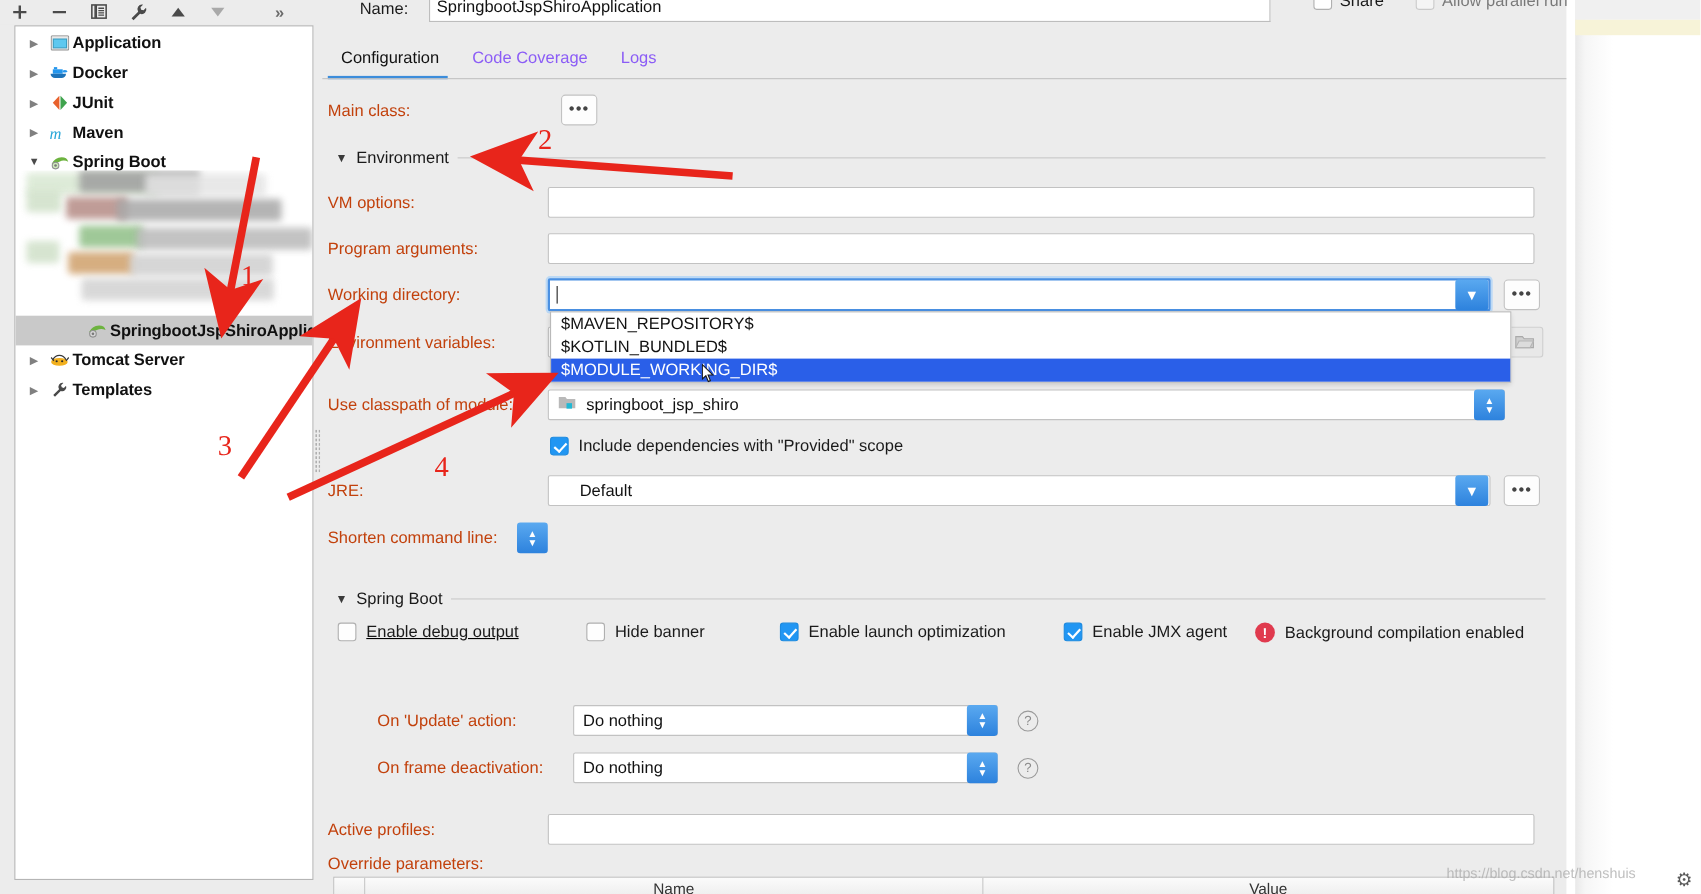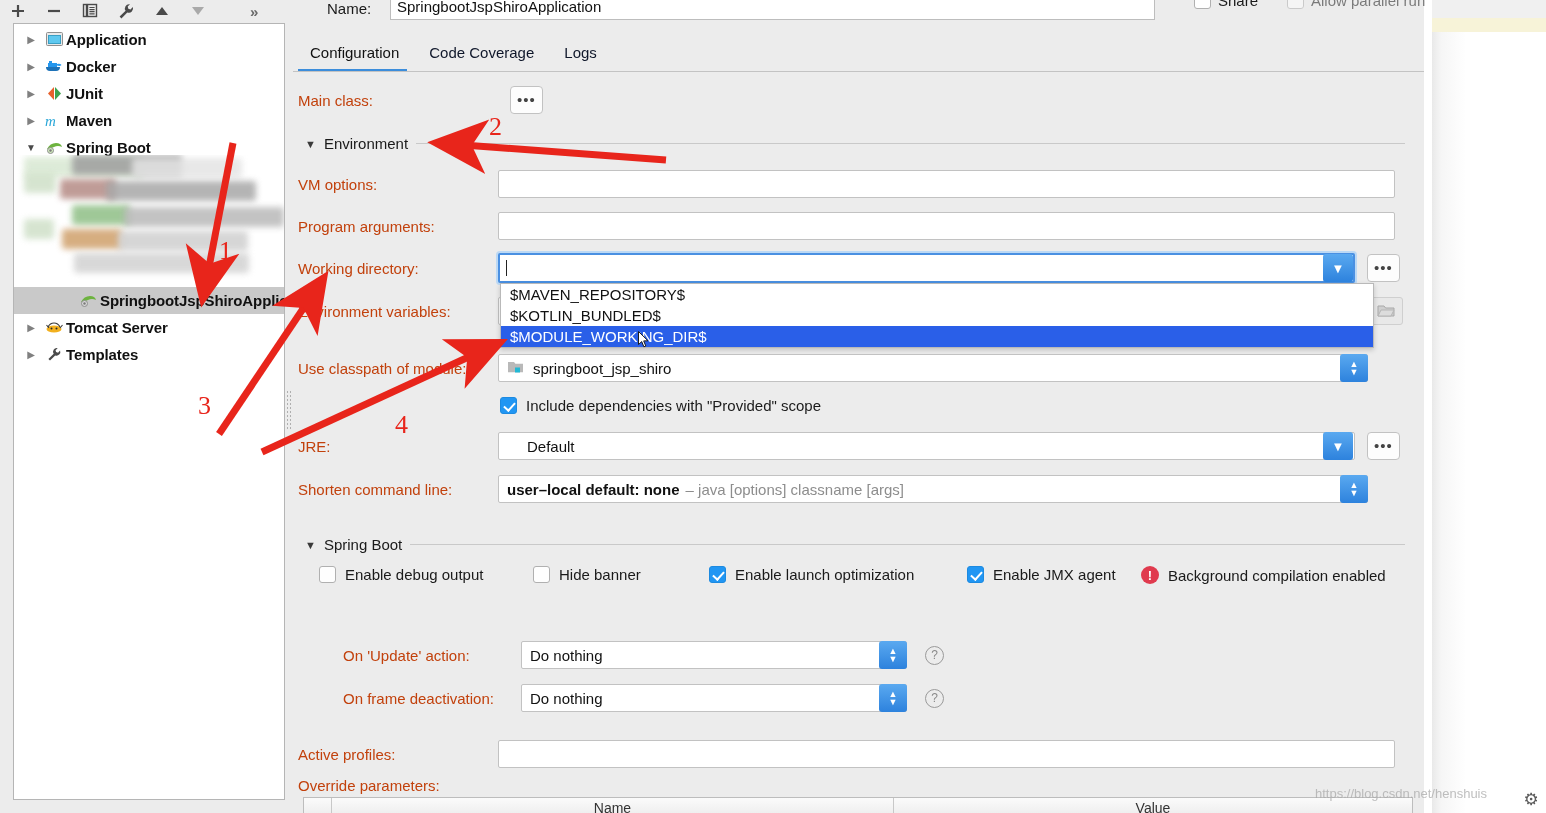--- a/index.html
+++ b/index.html
@@ -104,21 +104,21 @@
   }
   .cb.checked { background: #2196f3; border-color: #1d8ae0; }
   .cb.checked::after {
     content: ""; position: absolute; left: 5px; top: 2px; width: 5px; height: 9px;
     border: solid #fff; border-width: 0 2px 2px 0; transform: rotate(42deg);
   }
   .cb-text { font-size: 15px; color: #1a1a1a; white-space: nowrap; }
 
   
   .tabs { position: absolute; left: 5px; top: 40px; display: flex; gap: 0px; }
-  .tab { padding: 4px 18px 8px 12px; font-size: 15px; color: #0f172a; position: relative; }
+  .tab { padding: 4px 18px 8px 12px; font-size: 15px; color: #8b5cf6; position: relative; }
   .tab.active { color: #111; }
   .tab.active::after {
     content:""; position:absolute; left:0; right:10px; bottom:-3px; height:3px; background:#3c8ddb;
   }
   .tabline { position: absolute; left: 0px; top: 71px; width: 1131px; height: 1px; background: #c3c3c3; }
 
   
   .frow { position: absolute; display: flex; align-items: center; }
   .flabel { font-size: 15px; color: #c2410c; white-space: nowrap; }
 
@@ -464,37 +464,33 @@
         <span class="flabel" style="width:200px;">JRE:</span>
         <div class="tinput" style="width:857px; gap:6px;">
           <span style="font-weight:normal;margin-left:20px;">Default</span>
         </div>
         <div class="combo-arrow" style="margin-left:-32px; z-index:5;">▼</div>
         <div class="dots-btn" style="margin-left:14px;">•••</div>
       </div>
 
       <div class="frow" style="left:5px; top:475px;">
         <span class="flabel" style="width:200px;">Shorten command line:</span>
-        <div class="tinput" style="width:870px; gap:6px;">
-          <span style="font-weight:bold;">user–local default: none</span>
-          <span style="color:#8d8d8d;">– java [options] classname [args]</span>
-        </div>
         <div class="spin-arrow" style="margin-left:-28px; z-index:5;">
           <span>▲</span>
             <span>▼</span>
         </div>
       </div>
 
       <div class="section" style="left:12px; top:536px;">
         <span class="sec-tri">▼</span>
         <span class="sec-title">Spring Boot</span>
         <span class="sec-line"></span>
       </div>
 
-      <div class="sb-cb" style="left:26px; top:566px;">
+      <div class="sb-cb" style="left:14px; top:566px;text-decoration:underline;">
         <span class="cb"></span>
         <span class="cb-text">Enable debug output</span>
       </div>
       <div class="sb-cb" style="left:240px; top:566px;">
         <span class="cb"></span>
         <span class="cb-text">Hide banner</span>
       </div>
       <div class="sb-cb" style="left:416px; top:566px;">
         <span class="cb checked"></span>
         <span class="cb-text">Enable launch optimization</span>

